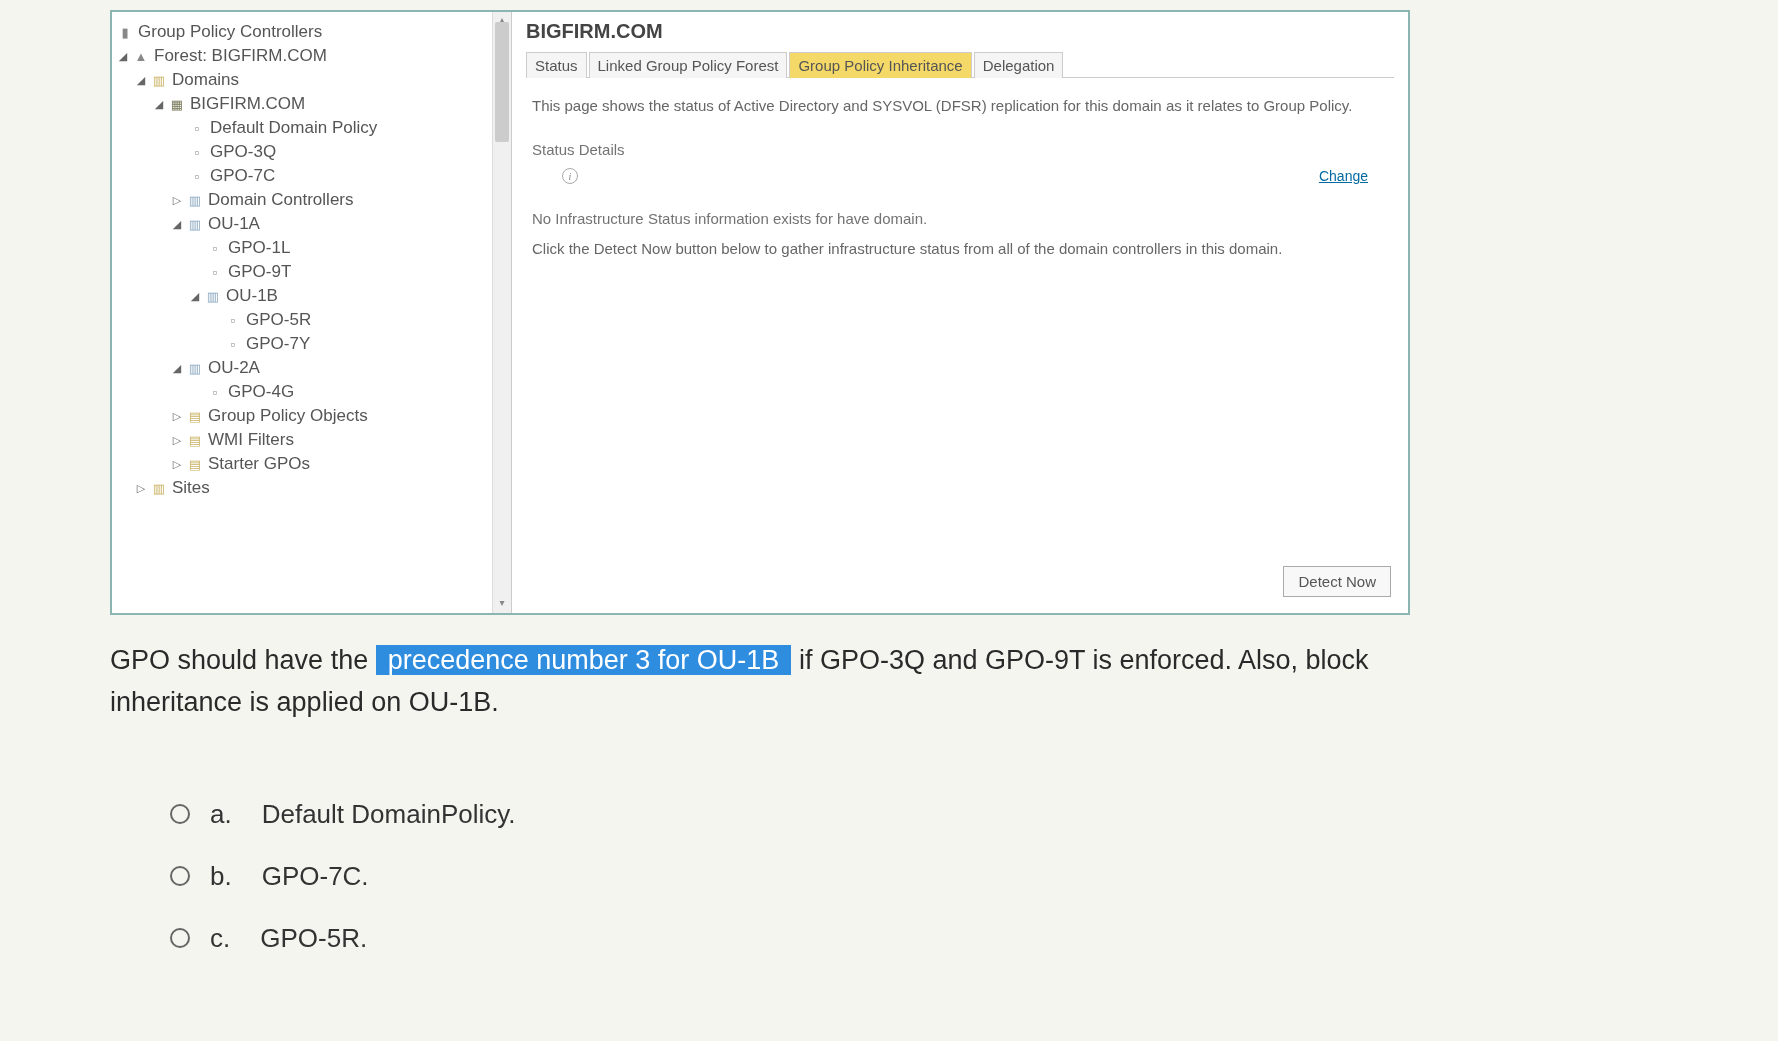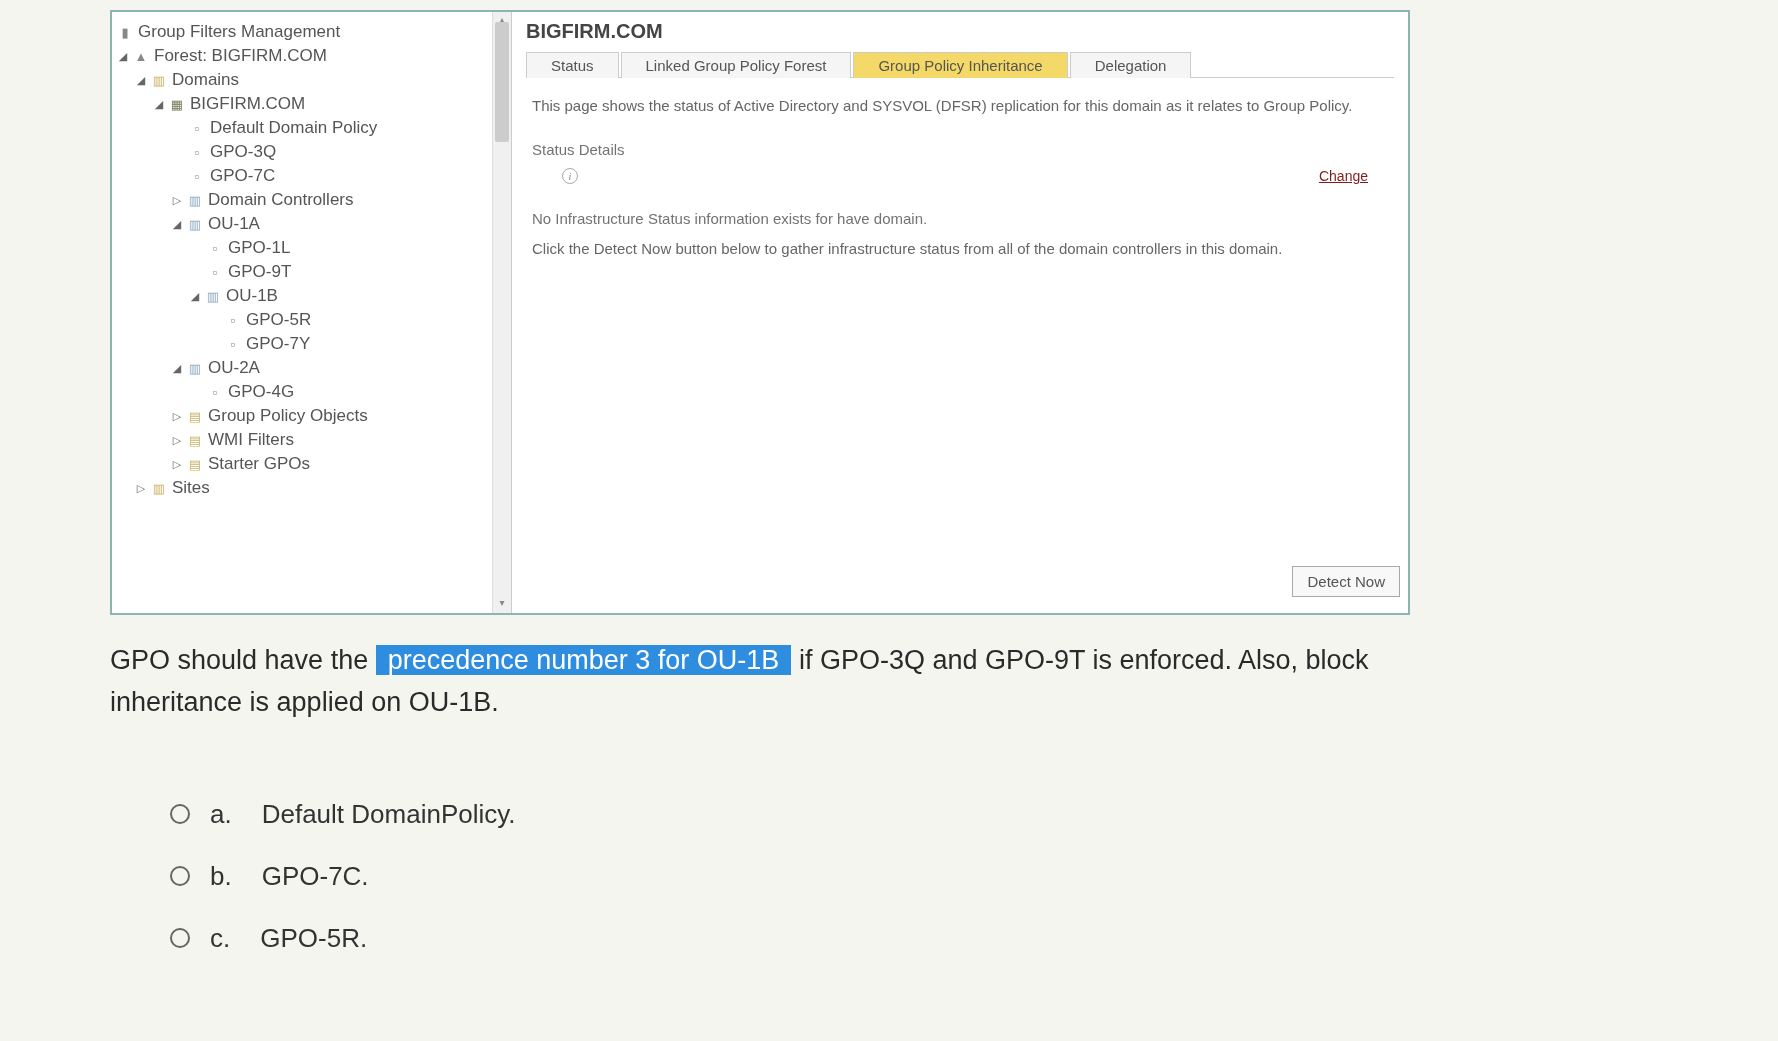--- a/index.html
+++ b/index.html
@@ -114,21 +114,21 @@
       font-size: 20px;
       color: #444;
       margin-bottom: 8px;
     }
     .tabs {
       display: flex;
       border-bottom: 1px solid #ccc;
       font-size: 15px;
     }
     .tab {
-      padding: 4px 24px;
+      padding: 4px 8px;
       border: 1px solid #ccc;
       border-bottom: none;
       margin-right: 2px;
       background: #f5f5f5;
       position: relative;
       top: 1px;
     }
     .tab.highlighted {
       background: #f5d968;
     }
@@ -155,29 +155,29 @@
       border-radius: 50%;
       display: inline-flex;
       align-items: center;
       justify-content: center;
       font-size: 10px;
       color: #888;
       font-style: italic;
       font-family: serif;
     }
     .change-link {
-      color: #7f1d1d;
+      color: #0369a1;
       text-decoration: underline;
       margin-left: auto;
       margin-right: 20px;
       font-size: 14px;
     }
     .detect-btn {
       position: absolute;
-      right: 8px;
+      right: 17px;
       bottom: 16px;
       padding: 6px 14px;
       border: 1px solid #aaa;
       background: #f8f8f8;
       font-size: 15px;
       color: #555;
     }
 
     .question-block {
       position: absolute;
@@ -217,21 +217,21 @@
 <body>
 
 <div class="window">
   <div class="tree-panel">
     <div class="arrow-up">▴</div>
     <div class="scroll-thumb"></div>
     <div class="arrow-down">▾</div>
 
     <div class="tree-item">
       <span class="tree-icon icon-root">▮</span>
-      <span>Group Filters Management</span>
+      <span>Group Policy Controllers</span>
     </div>
     <div class="tree-item">
       <span class="expander">◢</span>
       <span class="tree-icon icon-forest">▲</span>
       <span>Forest: BIGFIRM.COM</span>
     </div>
     <div class="tree-item">
       <span class="spacer" style="width:18px"></span>
       <span class="expander">◢</span>
       <span class="tree-icon icon-folder">▥</span>

